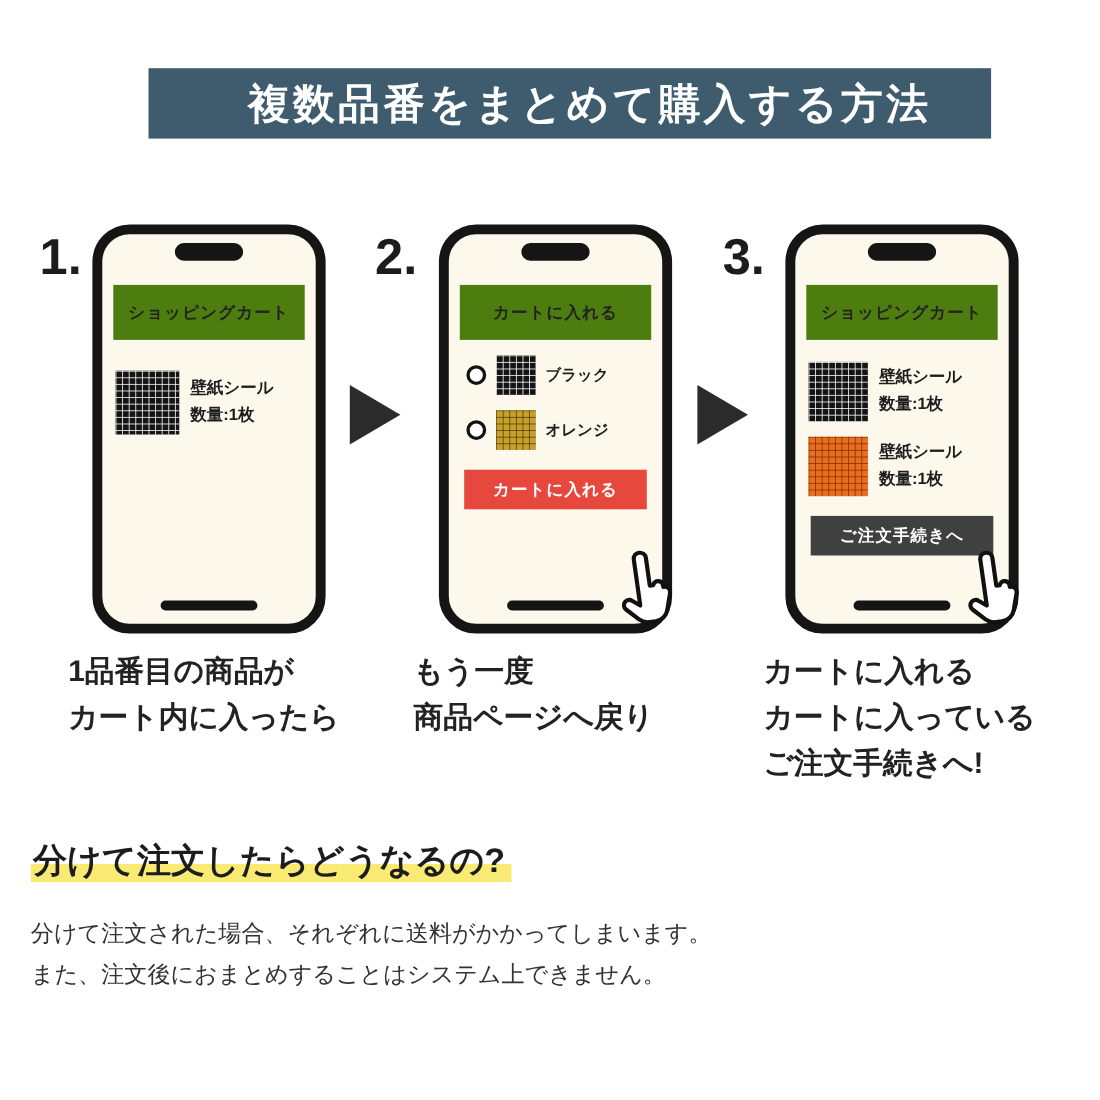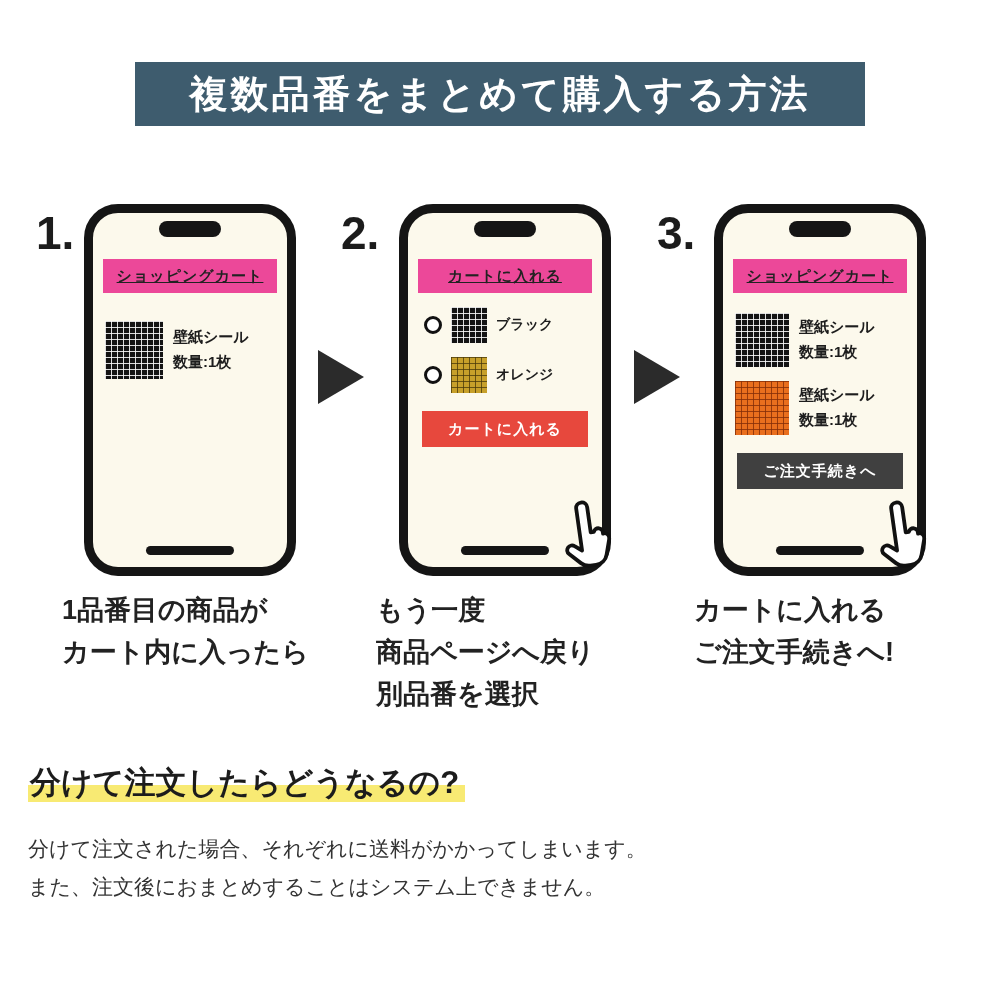--- a/index.html
+++ b/index.html
@@ -3,44 +3,44 @@
 <meta charset="utf-8">
 <style>
   html,body{margin:0;padding:0;background:#fff;}
   .canvas{
     position:relative;width:1000px;height:1000px;background:#ffffff;
     font-family:"Liberation Sans","DejaVu Sans",sans-serif;overflow:hidden;
   }
   
   .title-bar{
     position:absolute;left:135px;top:62px;width:730px;height:64px;
-    background:#3e5c6e;display:flex;align-items:center;justify-content:center;
+    background:#3e5c6e;display:flex;align-items:center;justify-content:center;padding-left:36px;
   }
   .title-bar h1{margin:0;font-size:38px;font-weight:700;color:#ffffff;letter-spacing:3px;}
   
   .step-number{position:absolute;top:206px;font-size:46px;font-weight:700;color:#1c1c1c;}
   .n1{left:36px;} .n2{left:341px;} .n3{left:657px;}
   
   .phone{
     position:absolute;top:204px;width:212px;height:372px;box-sizing:border-box;
     background:#fcf9ec;border:9px solid #151515;border-radius:34px;
   }
   .p1{left:84px;} .p2{left:399px;} .p3{left:714px;}
   .notch{
     position:absolute;top:8px;left:50%;transform:translateX(-50%);
     width:62px;height:16px;background:#151515;border-radius:9px;
   }
   .home-bar{
     position:absolute;bottom:12px;left:50%;transform:translateX(-50%);
     width:88px;height:9px;background:#151515;border-radius:5px;
   }
   .banner{
-    margin:46px 10px 0;height:34px;background:#ec4899;
+    margin:46px 10px 0;height:50px;background:#4d7c0f;
     display:flex;align-items:center;justify-content:center;
-    font-size:15px;font-weight:700;color:#222;letter-spacing:1px;white-space:nowrap;text-decoration:underline;
+    font-size:15px;font-weight:700;color:#222;letter-spacing:1px;white-space:nowrap;
   }
   
   .swatch{flex:0 0 auto;}
   .lg{width:58px;height:58px;} .md{width:54px;height:54px;} .sm{width:36px;height:36px;}
   .swatch-black{
     background-color:#141414;
     background-image:linear-gradient(rgba(255,255,255,.85) 1px,transparent 1px),
                      linear-gradient(90deg,rgba(255,255,255,.85) 1px,transparent 1px);
     background-size:6px 6px;
   }
@@ -183,24 +183,24 @@
     <div class="home-bar"></div>
   </div>
 
   <div class="caption c1">
     <div>1品番目の商品が</div>
     <div>カート内に入ったら</div>
   </div>
   <div class="caption c2">
     <div>もう一度</div>
     <div>商品ページへ戻り</div>
-    <div>別品番を選択</div>
   </div>
   <div class="caption c3">
     <div>カートに入れる</div>
+    <div>カートに入っている</div>
     <div>ご注文手続きへ!</div>
   </div>
 
   <div class="footer-heading">
     <span class="hl">分けて注文したらどうなるの?</span>
   </div>
   <div class="footer-body">
     <div>分けて注文された場合、それぞれに送料がかかってしまいます。</div>
     <div>また、注文後におまとめすることはシステム上できません。</div>
   </div>

